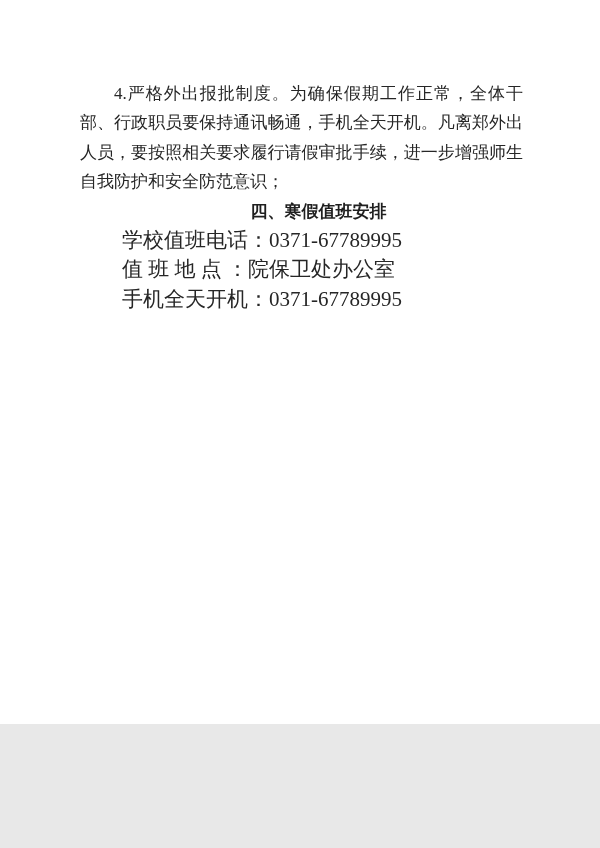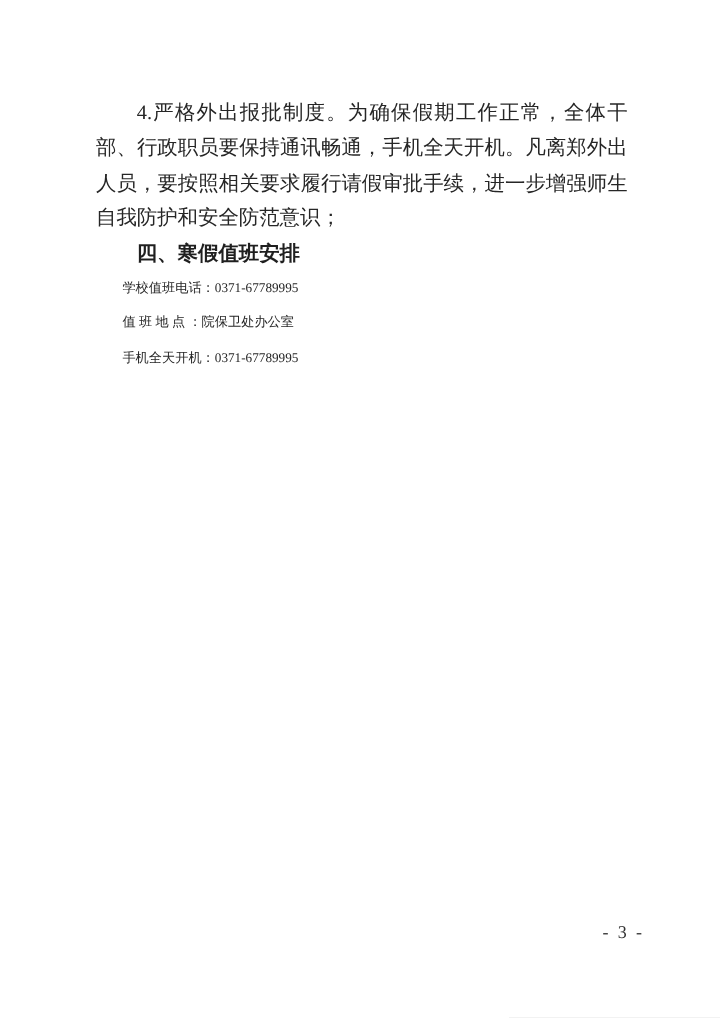--- a/index.html
+++ b/index.html
@@ -3,21 +3,21 @@
 <meta charset="utf-8">
 <style>
   html, body {
     margin: 0;
     padding: 0;
     background: #e8e8e8;
   }
   .page {
     position: relative;
     width: 600px;
-    height: 848px;
+    height: 724px;
     margin: 0 auto;
     background: #ffffff;
     overflow: hidden;
     color: #262626;
     font-family: "Liberation Serif", "DejaVu Serif", serif;
   }
   .text-block {
     position: absolute;
     left: 80px;
     top: 79px;
@@ -33,23 +33,24 @@
     word-break: break-all;
   }
   .section-heading {
     margin: 0;
     font-size: 17px;
     line-height: 29.4px;
     text-indent: 2em;
     font-weight: 700;
     font-family: "Liberation Sans", "DejaVu Sans", sans-serif;
     color: #1f1f1f;
+    text-align: center;
   }
   .contact-line {
-    font-size: 11px;
+    font-size: 21px;
     line-height: 29.4px;
     text-indent: 2em;
     white-space: pre;
   }
   .signature-block {
     position: absolute;
     right: 77px;
     top: 697px;
     text-align: center;
   }

